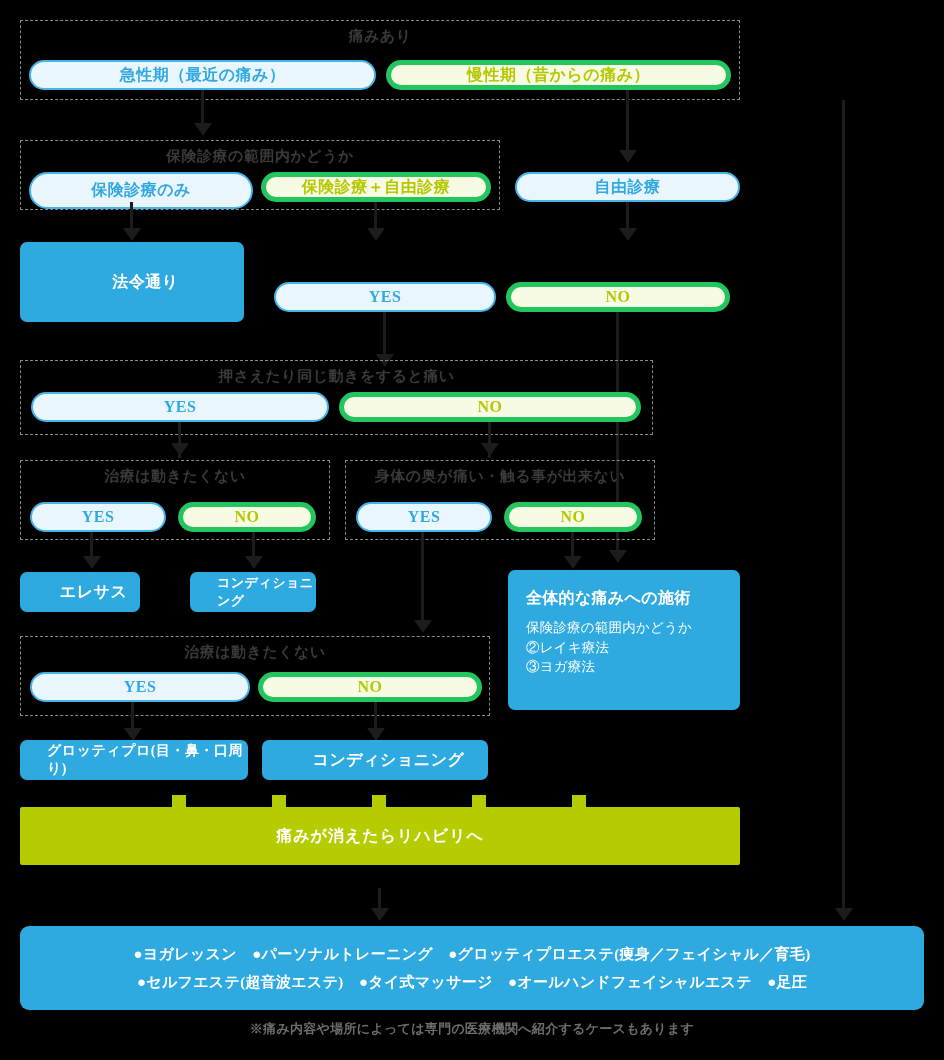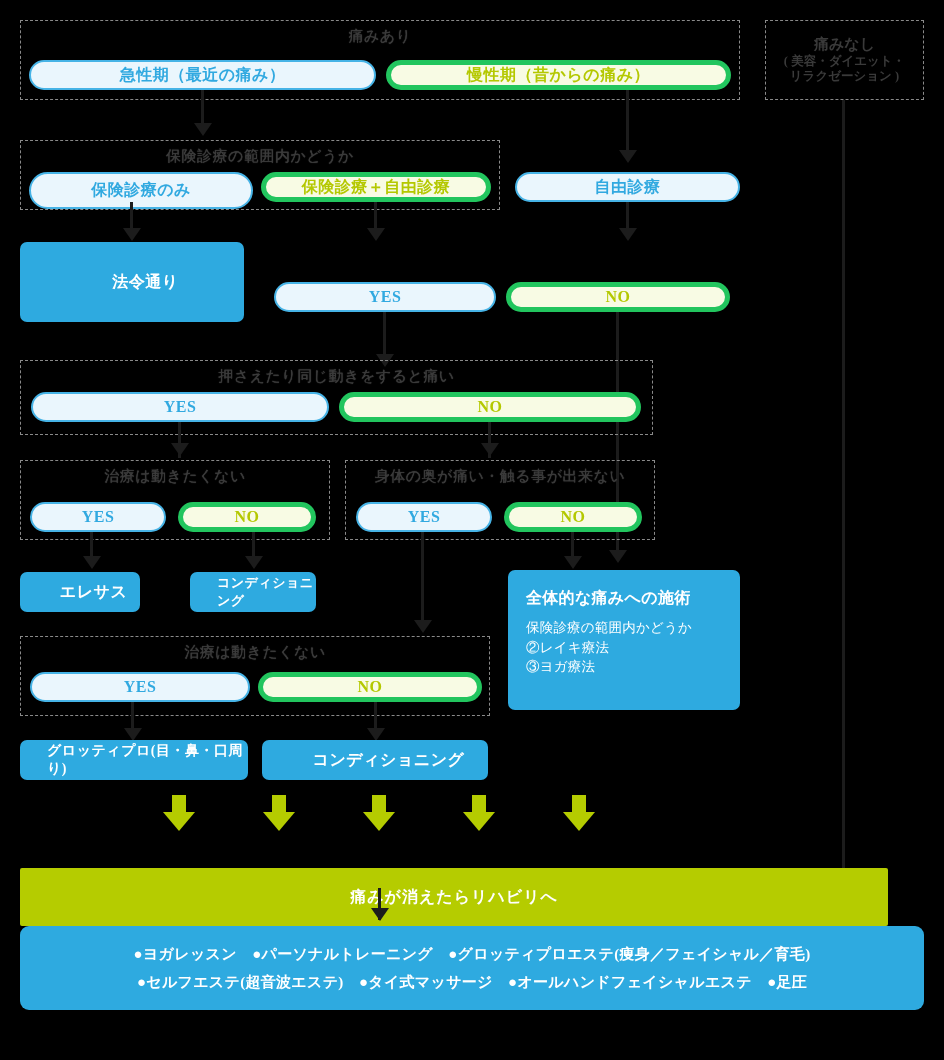--- a/index.html
+++ b/index.html
@@ -63,25 +63,20 @@
 <body>
 
 <div class="stage">
 
   <div class="grp" style="left:20px;top:20px;width:720px;height:80px;">
     <div class="grp-label">痛みあり</div>
   </div>
   <div class="pill blue" style="left:29px;top:60px;width:347px;height:30px;">急性期（最近の痛み）</div>
   <div class="pill lime" style="left:386px;top:60px;width:345px;height:30px;">慢性期（昔からの痛み）</div>
 
-  <div class="nopain" style="left:765px;top:20px;width:159px;height:80px;">
-    <div class="t1">痛みなし</div>
-    <div class="t2">( 美容・ダイエット・</div>
-    <div class="t2">リラクゼーション )</div>
-  </div>
 
   <div class="vl" style="left:201px;top:90px;height:35px;"></div>
   <div class="ah" style="left:194px;top:123px;"></div>
 
   <div class="vl" style="left:626px;top:90px;height:62px;"></div>
   <div class="ah" style="left:619px;top:150px;"></div>
 
   <div class="vl" style="left:842px;top:100px;height:810px;"></div>
   <div class="ah" style="left:835px;top:908px;"></div>
 
@@ -187,24 +182,25 @@
   </div>
   <div class="garrow" style="left:463px;top:795px;width:32px;height:36px;">
     <div class="shaft"></div>
       <div class="head"></div>
   </div>
   <div class="garrow" style="left:563px;top:795px;width:32px;height:36px;">
     <div class="shaft"></div>
       <div class="head"></div>
   </div>
 
-  <div class="greenbar" style="left:20px;top:868px;width:868px;height:58px;">痛みが消えたらリハビリへ</div>
+  <div class="greenbar" style="left:20px;top:807px;width:720px;height:58px;">痛みが消えたらリハビリへ</div>
 
   <div class="vl" style="left:378px;top:888px;height:32px;"></div>
   <div class="ah" style="left:371px;top:908px;"></div>
 
   <div class="srvbox" style="left:20px;top:926px;width:904px;height:84px;">
     <div class="row">●ヨガレッスン　●パーソナルトレーニング　●グロッティプロエステ(痩身／フェイシャル／育毛)</div>
     <div class="row">●セルフエステ(超音波エステ)　●タイ式マッサージ　●オールハンドフェイシャルエステ　●足圧</div>
   </div>
 
+  <div class="note" style="left:0;top:1020px;">※痛み内容や場所によっては専門の医療機関へ紹介するケースもあります</div>
 
 </div>
 
 </body></html>

